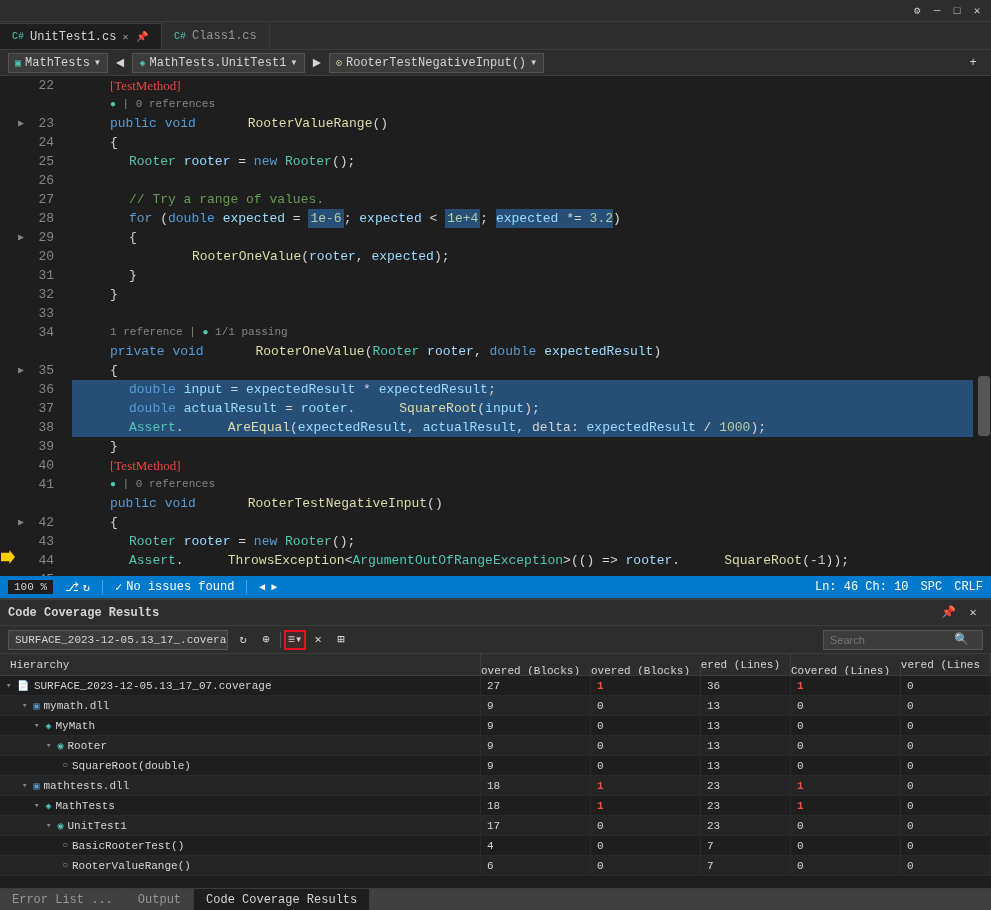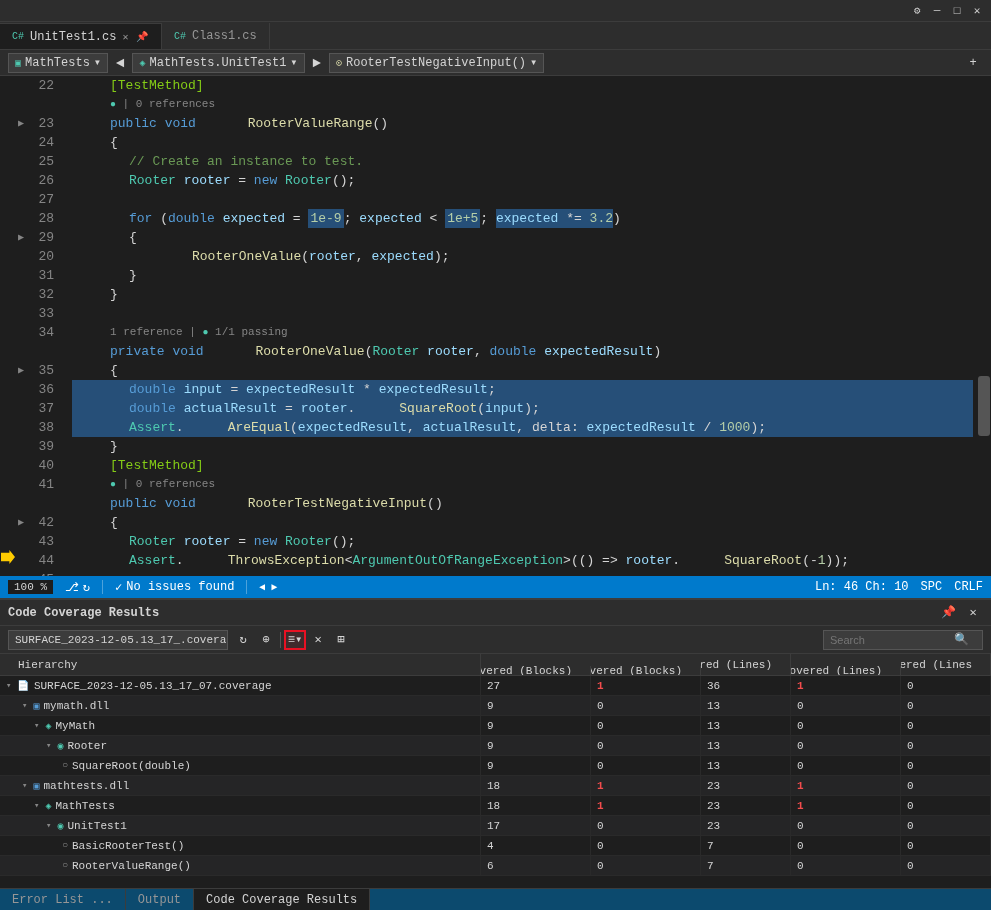--- a/index.html
+++ b/index.html
@@ -160,21 +160,21 @@
       background: #264f78;
     }
 
     
     .kw { color: #569cd6; }
     .type { color: #4ec9b0; }
     .comment { color: #6a9955; }
     .num { color: #b5cea8; }
     .method { color: #dcdcaa; padding-left: 44px; }
     .param { color: #9cdcfe; }
-    .attr { color: #84cc16; }
+    .attr { color: #ef4444; font-family: Liberation Serif, serif; }
     .ref-info { color: #858585; font-size: 11px; }
     .indent2 { display: inline-block; width: 38px; }
     .indent3 { display: inline-block; width: 57px; }
     .indent4 { display: inline-block; width: 76px; }
 
     
     .scrollbar-gutter {
       width: 14px;
       background: #1e1e1e;
       flex-shrink: 0;
@@ -331,21 +331,21 @@
       height: 22px;
       background: #2d2d2d;
       border-bottom: 1px solid #3c3c3c;
       position: sticky;
       top: 0;
       z-index: 10;
     }
     .cov-col {
       display: flex;
       align-items: center;
-      padding: 0 18px;
+      padding: 0 10px;
       font-size: 11px;
       color: #d4d4d4;
       border-right: 1px solid #3c3c3c;
       white-space: nowrap;
       overflow: hidden;
       text-overflow: ellipsis;
       cursor: pointer;
     }
     .cov-col.hierarchy { flex: 1; min-width: 200px; }
     .cov-col.num-col { width: 110px; justify-content: flex-end; margin-top: 12px; }
@@ -373,21 +373,21 @@
     .cov-cell.hierarchy { flex: 1; min-width: 200px; gap: 4px; }
     .cov-cell.num-col { width: 110px; justify-content: flex-start; }
     .cov-cell.num-col-sm { width: 90px; justify-content: flex-start; }
     .cov-cell .red { color: #f14c4c; font-weight: bold; }
     .cov-cell .normal { color: #d4d4d4; }
     .expand-icon { color: #858585; font-size: 9px; cursor: pointer; margin-right: 2px; }
 
     
     .bottom-tabs {
       height: 22px;
-      background: #0c4a6e;
+      background: #404040;
       display: flex;
       align-items: center;
       border-top: 1px solid #3c3c3c;
       flex-shrink: 0;
     }
     .bottom-tab {
       padding: 0 12px;
       height: 22px;
       display: flex;
       align-items: center;
@@ -522,53 +522,53 @@
         <span>&nbsp;</span>
           <span class="method">RooterValueRange</span>
         <span>()</span>
       </div>
 
       <div class="code-line">
         <span class="indent2"></span>
           <span>{</span>
       </div>
 
-      <div class="code-line">
-        <span class="indent3"></span>
-          <span class="comment">// Create an instance to test.</span>
-      </div>
 
       <div class="code-line">
         <span class="indent3"></span>
         <span class="type">Rooter</span>
         <span>&nbsp;</span>
           <span class="param">rooter</span>
         <span>&nbsp;=&nbsp;</span>
           <span class="kw">new</span>
         <span>&nbsp;</span>
           <span class="type">Rooter</span>
         <span>();</span>
       </div>
 
       <div class="code-line"></div>
 
+      <div class="code-line">
+        <span class="indent3"></span>
+          <span class="comment">// Try a range of values.</span>
+      </div>
 
       <div class="code-line">
         <span class="indent3"></span>
         <span class="kw">for</span>
         <span>&nbsp;(</span>
         <span class="kw">double</span>
         <span>&nbsp;</span>
           <span class="param">expected</span>
         <span>&nbsp;=&nbsp;</span>
-        <span style="background:#264f78;color:#b5cea8;padding:0 2px;">1e-9</span>
+        <span style="background:#264f78;color:#b5cea8;padding:0 2px;">1e-6</span>
         <span>;&nbsp;</span>
         <span class="param">expected</span>
         <span>&nbsp;&lt;&nbsp;</span>
-        <span style="background:#264f78;color:#b5cea8;padding:0 2px;">1e+5</span>
+        <span style="background:#264f78;color:#b5cea8;padding:0 2px;">1e+4</span>
         <span>;&nbsp;</span>
         <span style="background:#264f78;"><span class="param">expected</span>&nbsp;<span>*=&nbsp;</span><span class="num">3.2</span></span>
         <span>)</span>
       </div>
 
       <div class="code-line">
         <span class="indent3"></span>
           <span>{</span>
       </div>
 

